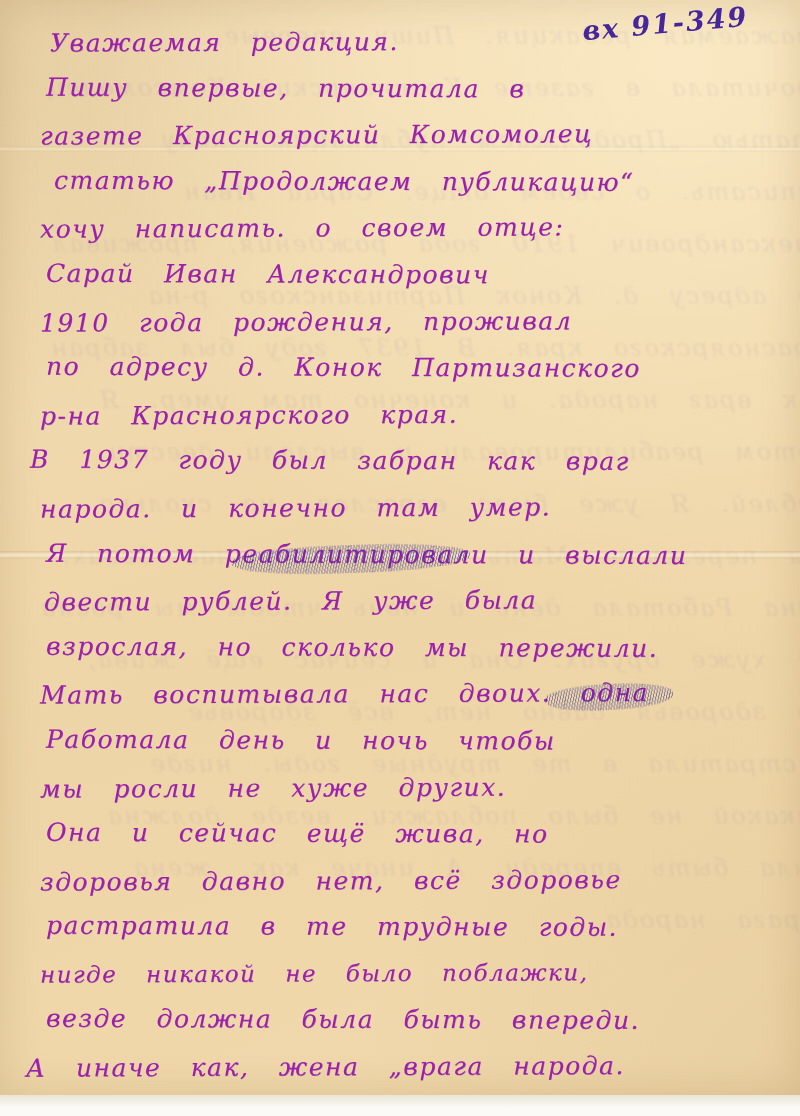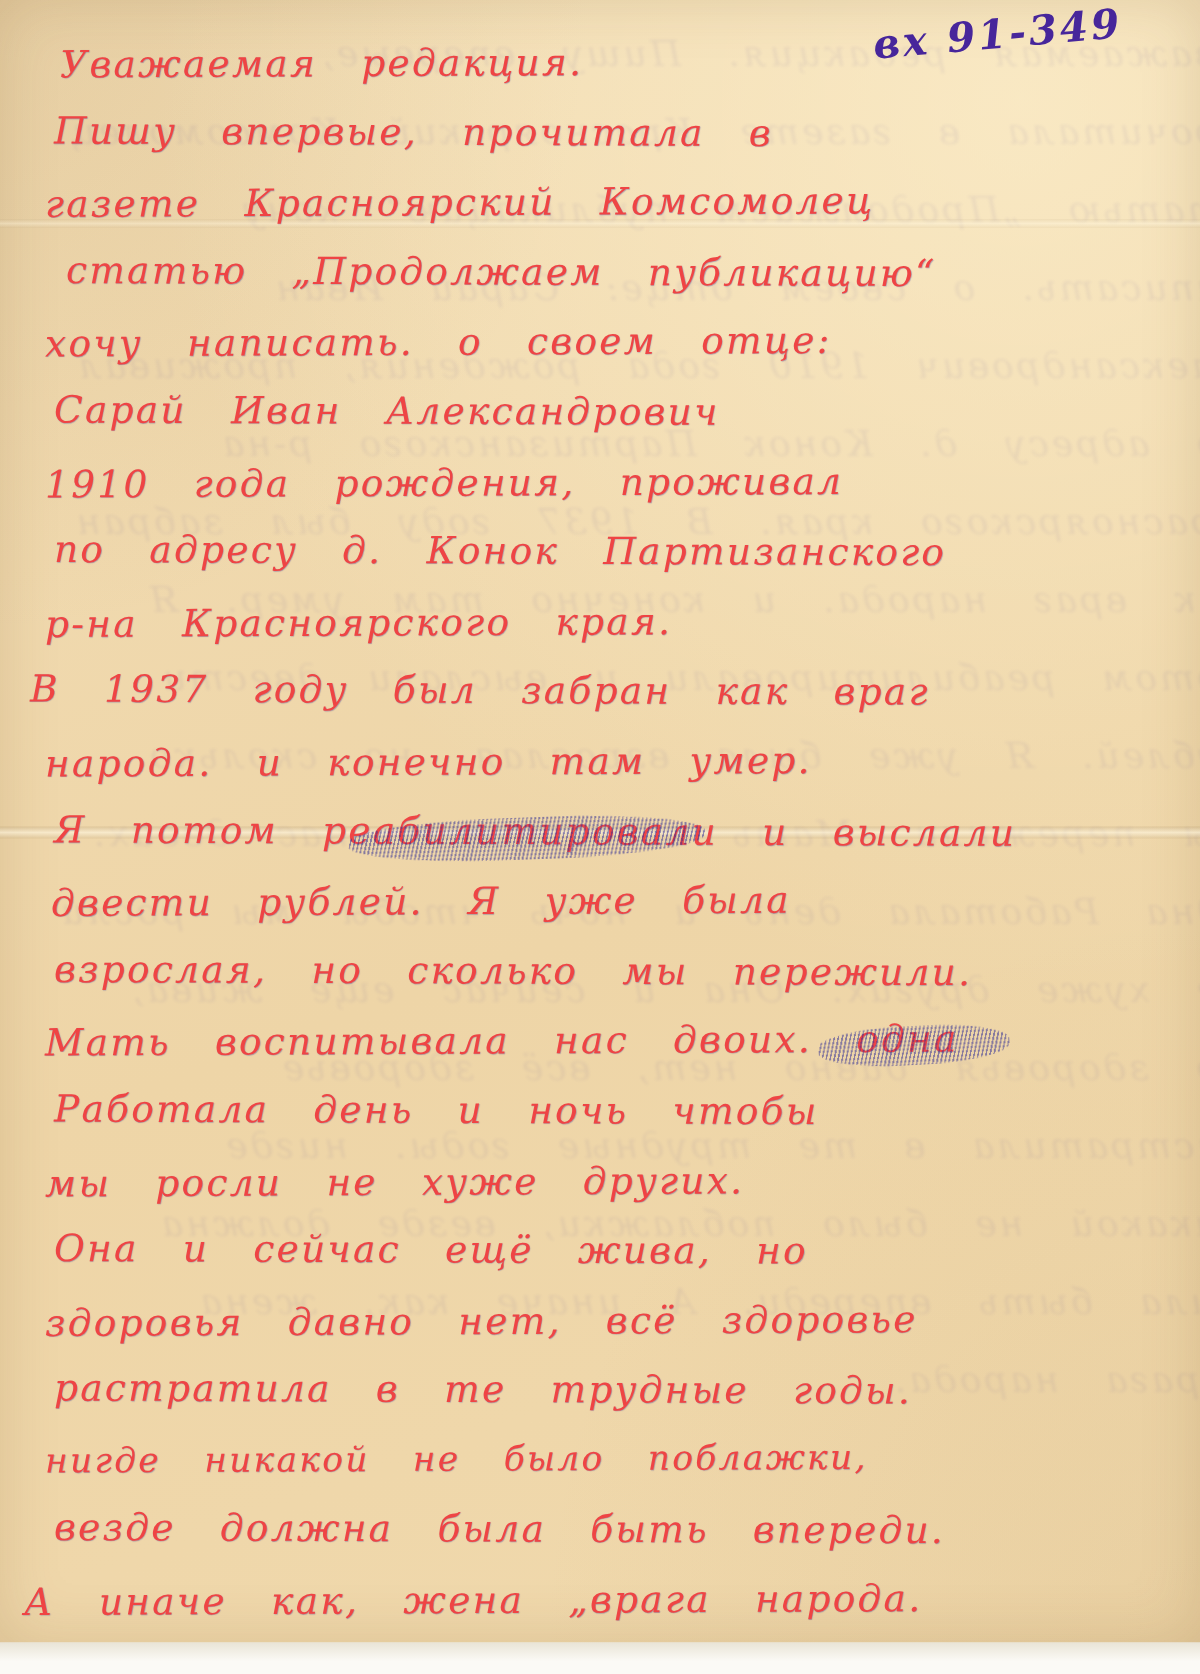--- a/index.html
+++ b/index.html
@@ -61,22 +61,22 @@
     color: #47269b;
     font-style: italic;
     font-weight: bold;
     font-size: 27px;
     letter-spacing: 2px;
     transform: rotate(-5deg);
   }
   
   .letter {
     position: absolute;
-    left: 30px; top: 18px; right: 16px;
-    color: #ef4444;
+    left: 40px; top: 18px; right: 16px;
+    color: #a21caf;
     text-align: right;
   }
   .line {
     height: 46.6px;
     display: flex;
     align-items: center;
     font-style: italic;
     font-size: 25px;
     letter-spacing: 1.5px;
     word-spacing: 20px;

